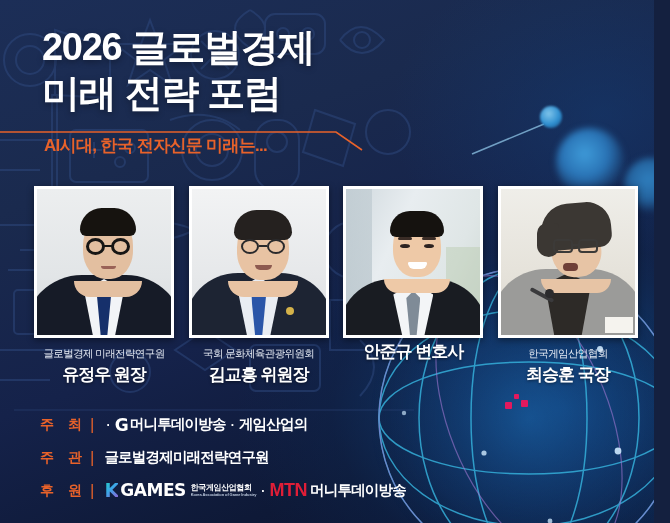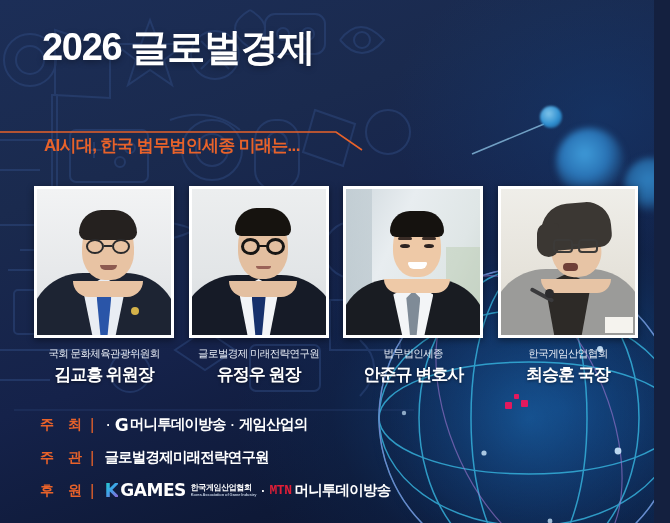--- a/index.html
+++ b/index.html
@@ -191,22 +191,22 @@
   }
   .kg-games{
     font-size:17px; font-weight:bold; color:#ffffff; letter-spacing:-.5px;
     font-family:"DejaVu Sans", sans-serif; line-height:1;
   }
   .kg-kr{ margin-left:3px; line-height:1.05; }
   .kg-kr .kr1{ display:block; color:#ffffff; font-size:8px; font-weight:bold; letter-spacing:-.4px; }
   .kg-kr .kr2{ display:block; color:#b9c6da; font-size:4px; letter-spacing:-.1px; }
 
   .mtn{
-    color:#e01e37; font-size:13px; font-weight:bold;
-    font-family:Liberation Mono, monospace; letter-spacing:-.5px;
+    color:#e01e37; font-size:18px; font-weight:bold;
+    font-family:Liberation Sans, sans-serif; letter-spacing:-.5px;
   }
 
   
   .dots-mark{ position:absolute; left:505px; top:394px; width:26px; height:18px; }
   .dots-mark i{ position:absolute; display:block; background:#e2195e; border-radius:1px; }
   .dm1{ left:0; top:8px; width:7px; height:7px; }
   .dm2{ left:9px; top:0px; width:5px; height:5px; }
   .dm3{ left:16px; top:6px; width:7px; height:7px; }
 </style>
 </head>
@@ -301,30 +301,51 @@
         <circle cx="254" cy="198" r="3.4" opacity=".95"></circle>
         <circle cx="186" cy="268" r="2.4" opacity=".8"></circle>
         <circle cx="92" cy="288" r="2" opacity=".65"></circle>
         <circle cx="300" cy="140" r="2.2" opacity=".7"></circle>
       </g>
     </svg>
   </div>
 
   <div class="titles">
     <div class="title-line l1">2026 글로벌경제</div>
+    <div class="title-line l2">미래 전략 포럼</div>
   </div>
 
   <div class="sub-rule">
     <svg viewBox="0 0 370 24" fill="none">
       <path d="M0 4 H336 L362 22" stroke="#e8622a" stroke-width="1.6"></path>
     </svg>
   </div>
-  <div class="subtitle">AI시대, 한국 법무법인세종 미래는...</div>
+  <div class="subtitle">AI시대, 한국 전자신문 미래는...</div>
 
   <div class="speakers">
+
+    <div class="speaker">
+      <div class="photo-frame">
+        <div class="photo">
+          <div class="p-bg" style="background:linear-gradient(180deg,#eceeef 0%,#e2e5e7 60%,#d6dadd 100%)"></div>
+          <div class="p-body" style="width:160px;height:60px;background:#161b27;border-radius:58px 58px 0 0;"></div>
+          <div class="p-shirt" style="width:40px;height:56px;background:#f2f4f7;clip-path:polygon(50% 0,100% 20%,78% 100%,22% 100%,0 20%);"></div>
+          <div class="p-tie" style="width:14px;height:46px;background:#16306b;clip-path:polygon(50% 0,100% 16%,74% 100%,26% 100%,0 16%);"></div>
+          <div class="p-head" style="left:46px;top:26px;width:50px;height:64px;background:#e3bfa0;"></div>
+          <div class="p-hair" style="left:43px;top:19px;width:56px;height:28px;background:#16130f;border-radius:28px 28px 8px 8px;"></div>
+          <div class="p-glass" style="left:49px;top:49px;width:19px;height:17px;border-width:3px;border-color:#161514;"></div>
+          <div class="p-glass" style="left:74px;top:49px;width:19px;height:17px;border-width:3px;border-color:#161514;"></div>
+          <div class="p-bridge" style="left:67px;top:56px;width:8px;background:#161514;"></div>
+          <div class="p-mouth" style="left:64px;top:77px;width:15px;height:3px;background:#9a6257;"></div>
+          <div style="position:absolute;left:37px;top:92px;width:68px;height:16px;background:#e3bfa0;border-radius:0 0 22px 22px;"></div>
+        </div>
+      </div>
+      <div class="sp-org">글로벌경제 미래전략연구원</div>
+      <div class="sp-name">유정우 원장</div>
+    </div>
 
     <div class="speaker">
       <div class="photo-frame">
         <div class="photo">
           <div class="p-bg" style="background:linear-gradient(180deg,#f2f3f4 0%,#e6e8ea 60%,#dcdfe2 100%)"></div>
           <div class="p-body" style="width:150px;height:62px;background:#1d2433;border-radius:54px 54px 0 0;"></div>
           <div class="p-shirt" style="width:42px;height:58px;background:#e9edf3;clip-path:polygon(50% 0,100% 22%,78% 100%,22% 100%,0 22%);"></div>
           <div class="p-tie" style="width:15px;height:48px;background:#2a55a8;clip-path:polygon(50% 0,100% 16%,74% 100%,26% 100%,0 16%);"></div>
           <div class="p-head" style="left:45px;top:28px;width:52px;height:63px;background:#e8c3a3;"></div>
           <div class="p-hair" style="left:42px;top:21px;width:58px;height:30px;background:#25211f;border-radius:30px 30px 10px 10px;"></div>
@@ -336,57 +357,36 @@
           <div style="position:absolute;left:94px;top:118px;width:8px;height:8px;border-radius:50%;background:#d4b24a;"></div>
         </div>
       </div>
       <div class="sp-org">국회 문화체육관광위원회</div>
       <div class="sp-name">김교흥 위원장</div>
     </div>
 
     <div class="speaker">
       <div class="photo-frame">
         <div class="photo">
-          <div class="p-bg" style="background:linear-gradient(180deg,#eceeef 0%,#e2e5e7 60%,#d6dadd 100%)"></div>
-          <div class="p-body" style="width:160px;height:60px;background:#161b27;border-radius:58px 58px 0 0;"></div>
-          <div class="p-shirt" style="width:40px;height:56px;background:#f2f4f7;clip-path:polygon(50% 0,100% 20%,78% 100%,22% 100%,0 20%);"></div>
-          <div class="p-tie" style="width:14px;height:46px;background:#16306b;clip-path:polygon(50% 0,100% 16%,74% 100%,26% 100%,0 16%);"></div>
-          <div class="p-head" style="left:46px;top:26px;width:50px;height:64px;background:#e3bfa0;"></div>
-          <div class="p-hair" style="left:43px;top:19px;width:56px;height:28px;background:#16130f;border-radius:28px 28px 8px 8px;"></div>
-          <div class="p-glass" style="left:49px;top:49px;width:19px;height:17px;border-width:3px;border-color:#161514;"></div>
-          <div class="p-glass" style="left:74px;top:49px;width:19px;height:17px;border-width:3px;border-color:#161514;"></div>
-          <div class="p-bridge" style="left:67px;top:56px;width:8px;background:#161514;"></div>
-          <div class="p-mouth" style="left:64px;top:77px;width:15px;height:3px;background:#9a6257;"></div>
-          <div style="position:absolute;left:37px;top:92px;width:68px;height:16px;background:#e3bfa0;border-radius:0 0 22px 22px;"></div>
-        </div>
-      </div>
-      <div class="sp-org">글로벌경제 미래전략연구원</div>
-      <div class="sp-name">유정우 원장</div>
-    </div>
-
-    <div class="speaker">
-      <div class="photo-frame">
-        <div class="photo">
           <div class="p-bg" style="background:linear-gradient(115deg,#cfd8dd 0%,#e8edf0 35%,#dfe6e6 70%,#cdd7d2 100%)"></div>
           <div style="position:absolute;left:0;top:0;width:26px;height:152px;background:linear-gradient(180deg,#b9c6cd,#9fb0b8);opacity:.55;"></div>
           <div style="position:absolute;right:0;top:58px;width:34px;height:94px;background:#b9c9ae;opacity:.45;"></div>
           <div class="p-body" style="width:150px;height:56px;background:#191c22;border-radius:54px 54px 0 0;"></div>
           <div class="p-shirt" style="width:40px;height:52px;background:#f3f5f7;clip-path:polygon(50% 0,100% 22%,78% 100%,22% 100%,0 22%);"></div>
           <div class="p-tie" style="width:14px;height:44px;background:#7f8b97;clip-path:polygon(50% 0,100% 16%,74% 100%,26% 100%,0 16%);"></div>
           <div class="p-head" style="left:47px;top:28px;width:48px;height:60px;background:#eec9a7;"></div>
           <div class="p-hair" style="left:44px;top:22px;width:54px;height:26px;background:#15120f;border-radius:26px 26px 8px 8px;"></div>
           <div class="p-brow" style="left:52px;top:48px;width:14px;height:3px;"></div>
           <div class="p-brow" style="left:76px;top:48px;width:14px;height:3px;"></div>
           <div style="position:absolute;left:54px;top:55px;width:10px;height:4px;border-radius:50%;background:#2c2220;"></div>
           <div style="position:absolute;left:78px;top:55px;width:10px;height:4px;border-radius:50%;background:#2c2220;"></div>
           <div style="position:absolute;left:62px;top:73px;width:19px;height:7px;background:#ffffff;border-radius:2px 2px 9px 9px;"></div>
           <div style="position:absolute;left:38px;top:90px;width:66px;height:14px;background:#eec9a7;border-radius:0 0 20px 20px;"></div>
         </div>
       </div>
-      <div class="sp-org">법무법인세종</div>
       <div class="sp-name">안준규 변호사</div>
     </div>
 
     <div class="speaker">
       <div class="photo-frame">
         <div class="photo">
           <div class="p-bg" style="background:linear-gradient(180deg,#efeee9 0%,#e6e3db 55%,#dcd8cf 100%)"></div>
           <div class="p-body" style="width:156px;height:66px;background:#9b9b99;border-radius:56px 56px 0 0;"></div>
           <div class="p-shirt" style="width:46px;height:62px;background:#2d2a27;clip-path:polygon(50% 0,100% 18%,80% 100%,20% 100%,0 18%);"></div>
           <div class="p-head" style="left:50px;top:30px;width:50px;height:58px;background:#e7c4a5;transform:rotate(-6deg);"></div>

